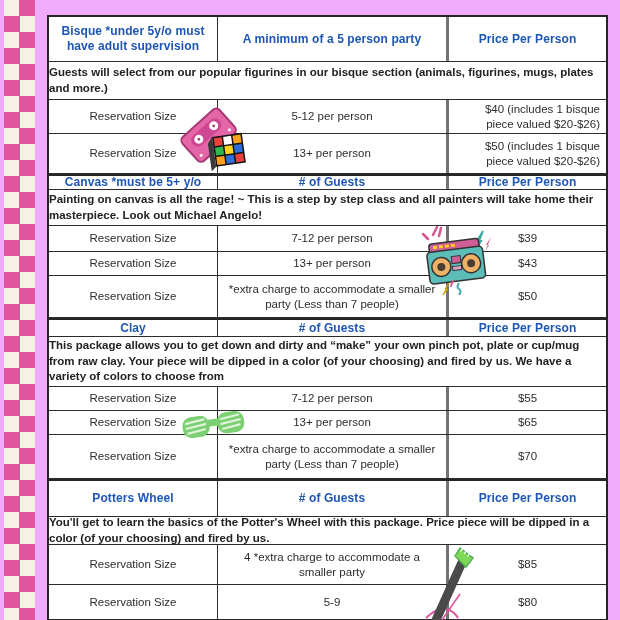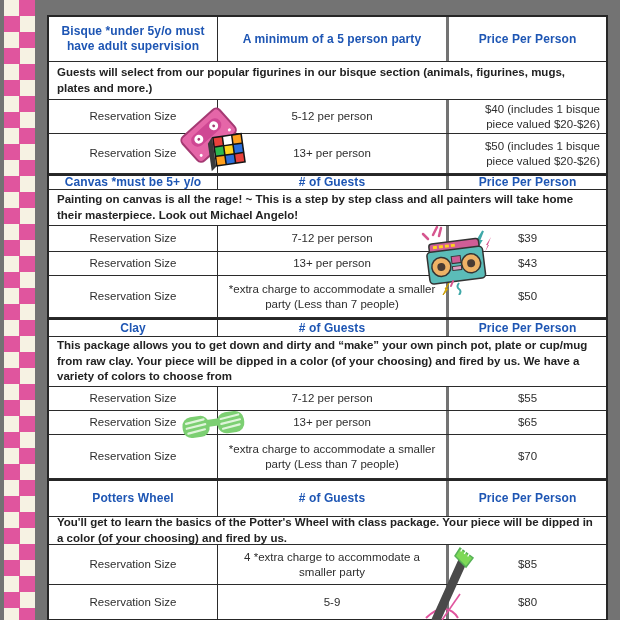--- a/index.html
+++ b/index.html
@@ -1,36 +1,36 @@
 <!DOCTYPE html>
 <html><head>
 <meta charset="utf-8">
 <style>
   html,body{margin:0;padding:0;background:#fff;}
-  .page{position:relative;width:620px;height:620px;background:#737373;overflow:hidden;
+  .page{position:relative;width:620px;height:620px;background:#f0abfc;overflow:hidden;
         font-family:"Liberation Sans",sans-serif;color:#2d2d2d;}
   .checker{position:absolute;left:4px;top:0;width:31px;height:620px;
         background-color:#f6f2e3;
         background-image:conic-gradient(#e0559e 0 90deg,#f6f2e3 90deg 180deg,#e0559e 180deg 270deg,#f6f2e3 270deg 360deg);
         background-size:31px 32px;}
   .price-table{position:absolute;left:47px;top:15px;width:561px;
         border:2px solid #262626;background:#fff;box-sizing:border-box;display:flex;flex-direction:column;}
   .row{display:flex;flex-direction:row;border-bottom:1px solid #2b2b2b;box-sizing:border-box;}
   .row:last-child{border-bottom:none;}
   .row.hdr{border-top:2px solid #262626;}
   .row.hdr.first{border-top:none;}
   .cell{display:flex;align-items:center;justify-content:center;text-align:center;
         box-sizing:border-box;padding:2px 6px;font-size:11.5px;line-height:1.25;}
   .c1{width:169px;border-right:1px solid #2b2b2b;}
   .c2{width:231px;border-right:3px solid #737373;}
   .c3{flex:1;text-align:right;}
   .c3.long{justify-content:flex-start;text-align:right;padding-left:9px;padding-right:6px;}
   .blue{color:#1e56b4;font-weight:bold;font-size:12px;letter-spacing:.1px;}
   .desc{width:100%;justify-content:flex-start;text-align:left;font-weight:bold;
-        font-size:11.5px;line-height:1.35;padding:3px 8px;color:#222;}
+        font-size:11.5px;line-height:1.35;padding:3px 0;color:#222;}
   .sticker{position:absolute;pointer-events:none;}
 </style>
 </head>
 <body>
 
 <div class="page">
 
   <div class="checker"></div>
 
   <div class="price-table">
@@ -101,21 +101,21 @@
       <div class="cell c2">*extra charge to accommodate a smaller party (Less than 7 people)</div>
       <div class="cell c3">$70</div>
     </div>
 
     <div class="row hdr" style="height:38px">
       <div class="cell c1 blue">Potters Wheel</div>
       <div class="cell c2 blue"># of Guests</div>
       <div class="cell c3 blue">Price Per Person</div>
     </div>
     <div class="row" style="height:28px">
-      <div class="cell desc">You'll get to learn the basics of the Potter's Wheel with class package. Your piece will be dipped in a color (of your choosing) and fired by us.</div>
+      <div class="cell desc">You'll get to learn the basics of the Potter's Wheel with this package. Price piece will be dipped in a color (of your choosing) and fired by us.</div>
     </div>
     <div class="row" style="height:40px">
       <div class="cell c1">Reservation Size</div>
       <div class="cell c2">4 *extra charge to accommodate a smaller party</div>
       <div class="cell c3">$85</div>
     </div>
     <div class="row" style="height:34px">
       <div class="cell c1">Reservation Size</div>
       <div class="cell c2">5-9</div>
       <div class="cell c3">$80</div>

